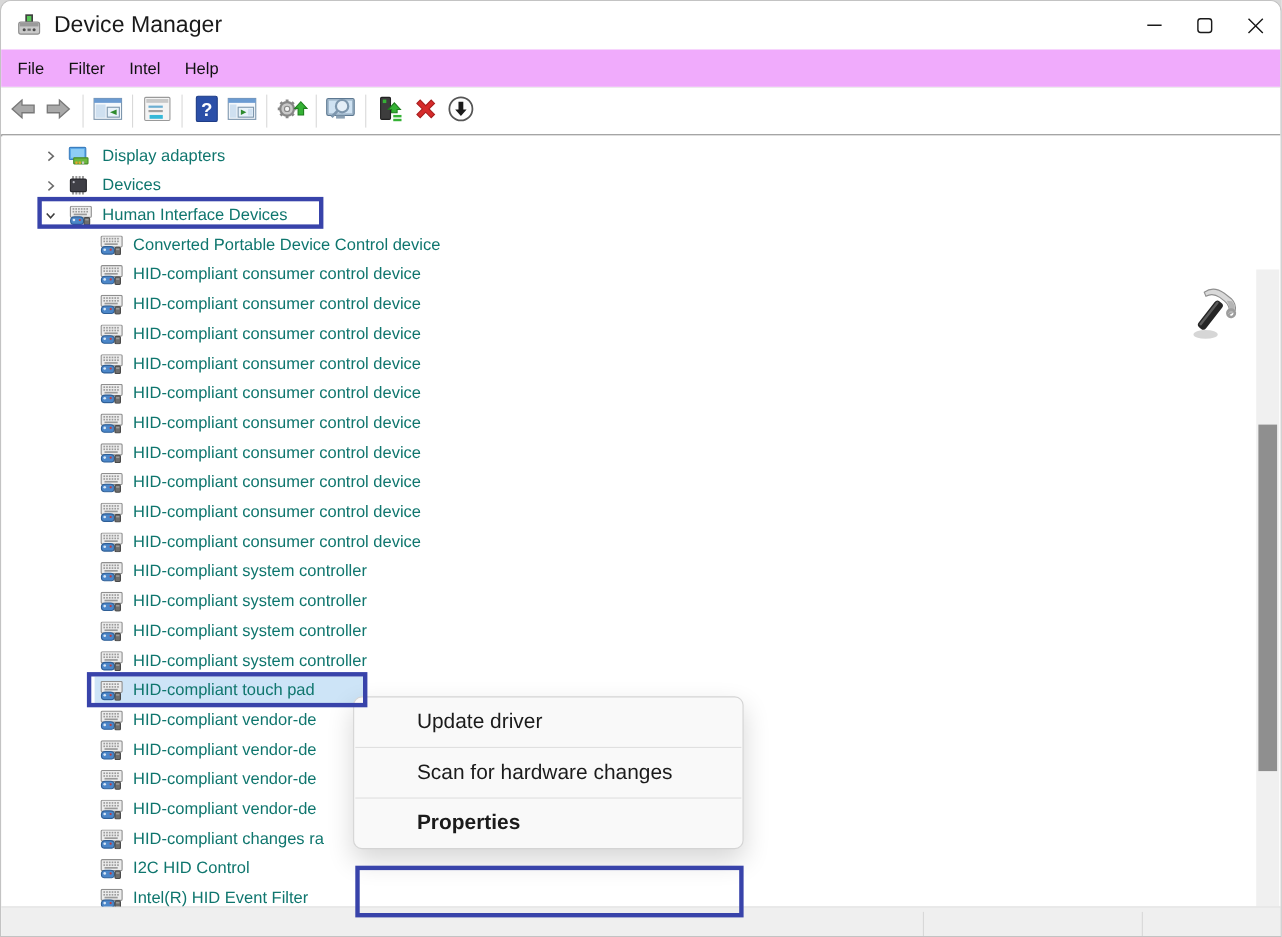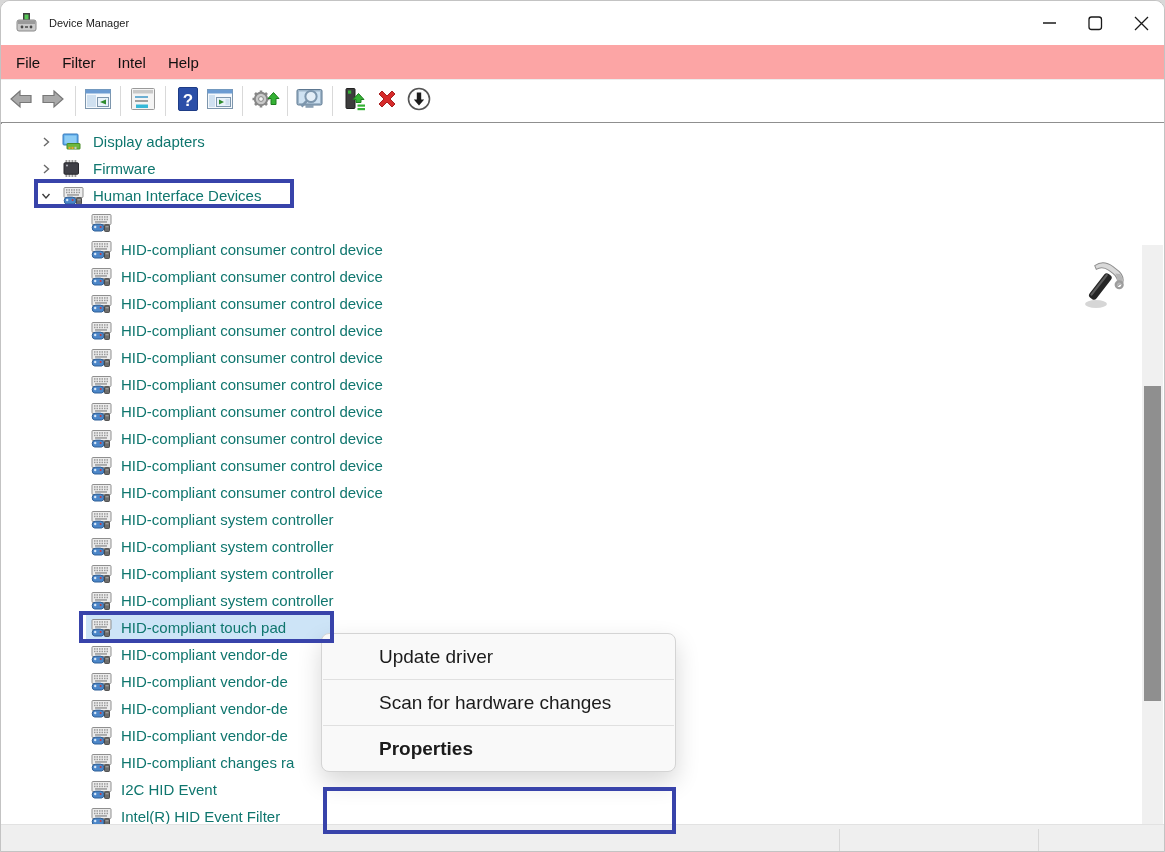--- a/index.html
+++ b/index.html
@@ -3,26 +3,26 @@
 <meta charset="utf-8">
 <style>
   html,body{margin:0;padding:0;background:#d8d8d8;width:1165px;height:852px;overflow:hidden;
     font-family:"Liberation Sans",sans-serif;}
   .window{position:absolute;left:0;top:0;width:1165px;height:852px;background:#fff;
     border-radius:10px 10px 0 0;overflow:hidden;border:1px solid #c3c3c3;box-sizing:border-box;}
 
   
   .titlebar{height:44px;display:flex;align-items:center;padding-left:14px;background:#fff;}
   .app-icon{width:24px;height:22px;margin-right:10px;flex:0 0 auto;}
-  .title{font-size:11px;color:#1a1a1a;}
+  .title{font-size:21px;color:#1a1a1a;}
   .win-controls{margin-left:auto;display:flex;height:44px;}
   .win-btn{width:46px;height:44px;display:flex;align-items:center;justify-content:center;}
 
   
-  .menubar{height:34px;display:flex;align-items:center;padding-left:4px;background:#fca5a5;}
+  .menubar{height:34px;display:flex;align-items:center;padding-left:4px;background:#f0abfc;}
   .menu-item{padding:4px 11px;font-size:15px;color:#111;}
 
   
   .toolbar{height:42px;display:flex;align-items:center;padding-left:4px;background:#fff;
     border-top:1px solid #ececec;border-bottom:2px solid #8f8f8f;}
   .tb-btn{width:30px;height:32px;display:flex;align-items:center;justify-content:center;margin:0 1px;}
   .tb-sep{width:1px;height:30px;background:#d9d9d9;margin:0 6px;}
 
   
   .content{position:absolute;left:1px;top:122px;width:1163px;height:701px;background:#fff;overflow:hidden;}
@@ -237,21 +237,21 @@
                 <rect x="12.5" y="0" width="1.8" height="3.5"></rect>
                 <rect x="3.5" y="13.5" width="1.8" height="3.5"></rect>
                 <rect x="6.5" y="13.5" width="1.8" height="3.5"></rect>
                 <rect x="9.5" y="13.5" width="1.8" height="3.5"></rect>
                 <rect x="12.5" y="13.5" width="1.8" height="3.5"></rect>
               </g>
               <rect x="2" y="2.8" width="14.5" height="11.4" rx="1" fill="#3f3f46" stroke="#27272c"></rect>
               <circle cx="5" cy="5.6" r="1" fill="#b8b8c0"></circle>
             </svg>
           </span>
-          <span class="lbl">Firmware</span>
+          <span class="lbl">Devices</span>
         </div>
         <div class="row lvl0">
           <span class="chev">
             <svg width="14" height="14" viewBox="0 0 14 14">
               <path d="M3.5 5 L7 9 L10.5 5" fill="none" stroke="#3c3c3c" stroke-width="1.4"></path>
             </svg>
           </span>
           <span class="ticon">
             <svg width="22" height="18" viewBox="0 0 22 18">
               <rect x="2" y="0.5" width="19" height="10" rx="1" fill="#ececec" stroke="#8f8f8f"></rect>
@@ -298,20 +298,21 @@
                 <rect x="16.5" y="4.7" width="1.5" height="1.5"></rect>
                 <rect x="5" y="7.2" width="12" height="1.5"></rect>
               </g>
               <path d="M2.2 13.2 q0.2 -3 3.6 -3 h4.6 q3.4 0 3.6 3 q0.2 3.6 -2.4 3.8 h-7 q-2.6 -0.2 -2.4 -3.8 z" fill="#4b86c8" stroke="#2f5f96"></path>
               <circle cx="5.2" cy="13" r="1.2" fill="#d8e8f8"></circle>
               <circle cx="10.6" cy="13" r="1" fill="#c43b3b"></circle>
               <rect x="14.5" y="10.8" width="5" height="6.8" rx="1.2" fill="#6e6e6e" stroke="#4a4a4a"></rect>
               <rect x="15.5" y="12" width="3" height="1.4" fill="#9c9c9c"></rect>
             </svg>
           </span>
+          <span class="lbl">Converted Portable Device Control device</span>
         </div>
         <div class="row lvl1">
           <span class="ticon">
             <svg width="22" height="18" viewBox="0 0 22 18">
               <rect x="2" y="0.5" width="19" height="10" rx="1" fill="#ececec" stroke="#8f8f8f"></rect>
               <g fill="#9a9a9a">
                 <rect x="4" y="2.2" width="1.5" height="1.5"></rect>
                 <rect x="6.5" y="2.2" width="1.5" height="1.5"></rect>
                 <rect x="9" y="2.2" width="1.5" height="1.5"></rect>
                 <rect x="11.5" y="2.2" width="1.5" height="1.5"></rect>
@@ -885,21 +886,21 @@
                 <rect x="16.5" y="4.7" width="1.5" height="1.5"></rect>
                 <rect x="5" y="7.2" width="12" height="1.5"></rect>
               </g>
               <path d="M2.2 13.2 q0.2 -3 3.6 -3 h4.6 q3.4 0 3.6 3 q0.2 3.6 -2.4 3.8 h-7 q-2.6 -0.2 -2.4 -3.8 z" fill="#4b86c8" stroke="#2f5f96"></path>
               <circle cx="5.2" cy="13" r="1.2" fill="#d8e8f8"></circle>
               <circle cx="10.6" cy="13" r="1" fill="#c43b3b"></circle>
               <rect x="14.5" y="10.8" width="5" height="6.8" rx="1.2" fill="#6e6e6e" stroke="#4a4a4a"></rect>
               <rect x="15.5" y="12" width="3" height="1.4" fill="#9c9c9c"></rect>
             </svg>
           </span>
-          <span class="lbl">I2C HID Event</span>
+          <span class="lbl">I2C HID Control</span>
         </div>
         <div class="row lvl1">
           <span class="ticon">
             <svg width="22" height="18" viewBox="0 0 22 18">
               <rect x="2" y="0.5" width="19" height="10" rx="1" fill="#ececec" stroke="#8f8f8f"></rect>
               <g fill="#9a9a9a">
                 <rect x="4" y="2.2" width="1.5" height="1.5"></rect>
                 <rect x="6.5" y="2.2" width="1.5" height="1.5"></rect>
                 <rect x="9" y="2.2" width="1.5" height="1.5"></rect>
                 <rect x="11.5" y="2.2" width="1.5" height="1.5"></rect>

